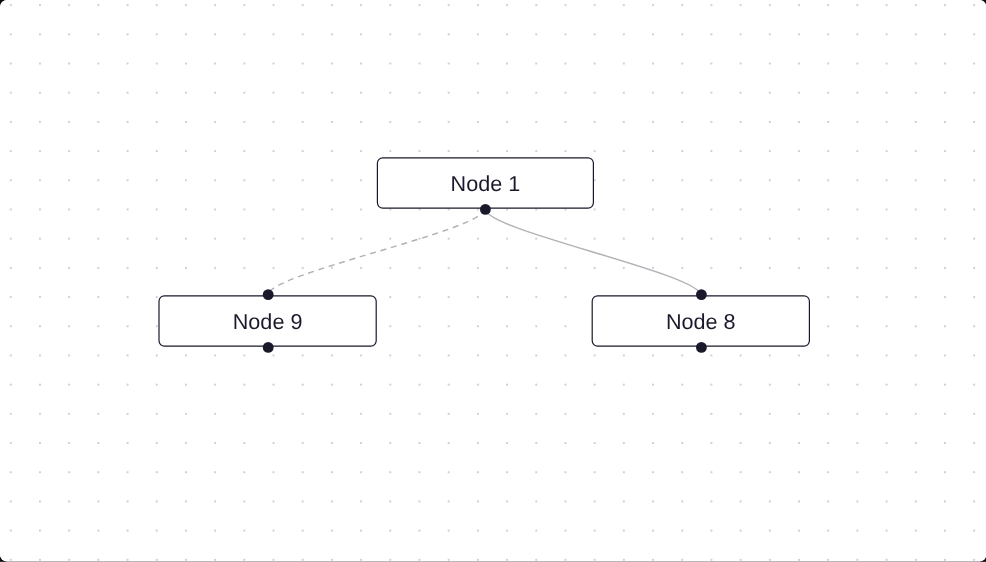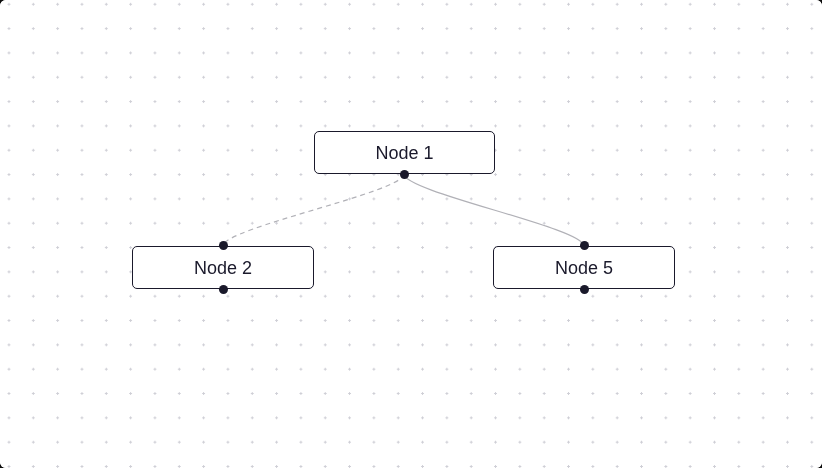--- a/index.html
+++ b/index.html
@@ -84,22 +84,22 @@
         <path d="M404,174 C404,192 584,228 584,246" class="edge solid"></path>
       </svg>
 
   <div class="node" style="left: 314px; top: 131px; width: 181px; height: 43px;">
 
     <span class="node-label">Node 1</span>
     <span class="handle handle-bottom"></span>
   </div>
       <div class="node" style="left: 132px; top: 246px; width: 182px; height: 43px;">
     <span class="handle handle-top"></span>
-    <span class="node-label">Node 2</span>
+    <span class="node-label">Node 9</span>
     <span class="handle handle-bottom"></span>
   </div>
       <div class="node" style="left: 493px; top: 246px; width: 182px; height: 43px;">
     <span class="handle handle-top"></span>
-    <span class="node-label">Node 5</span>
+    <span class="node-label">Node 8</span>
     <span class="handle handle-bottom"></span>
   </div>
     </div>
 </div>
 
 </body></html>

